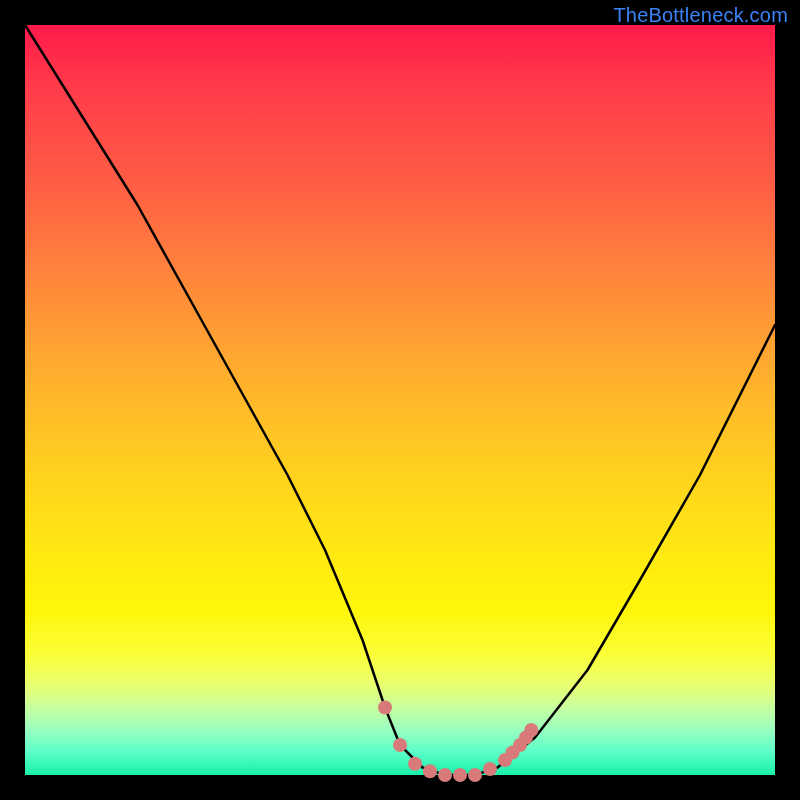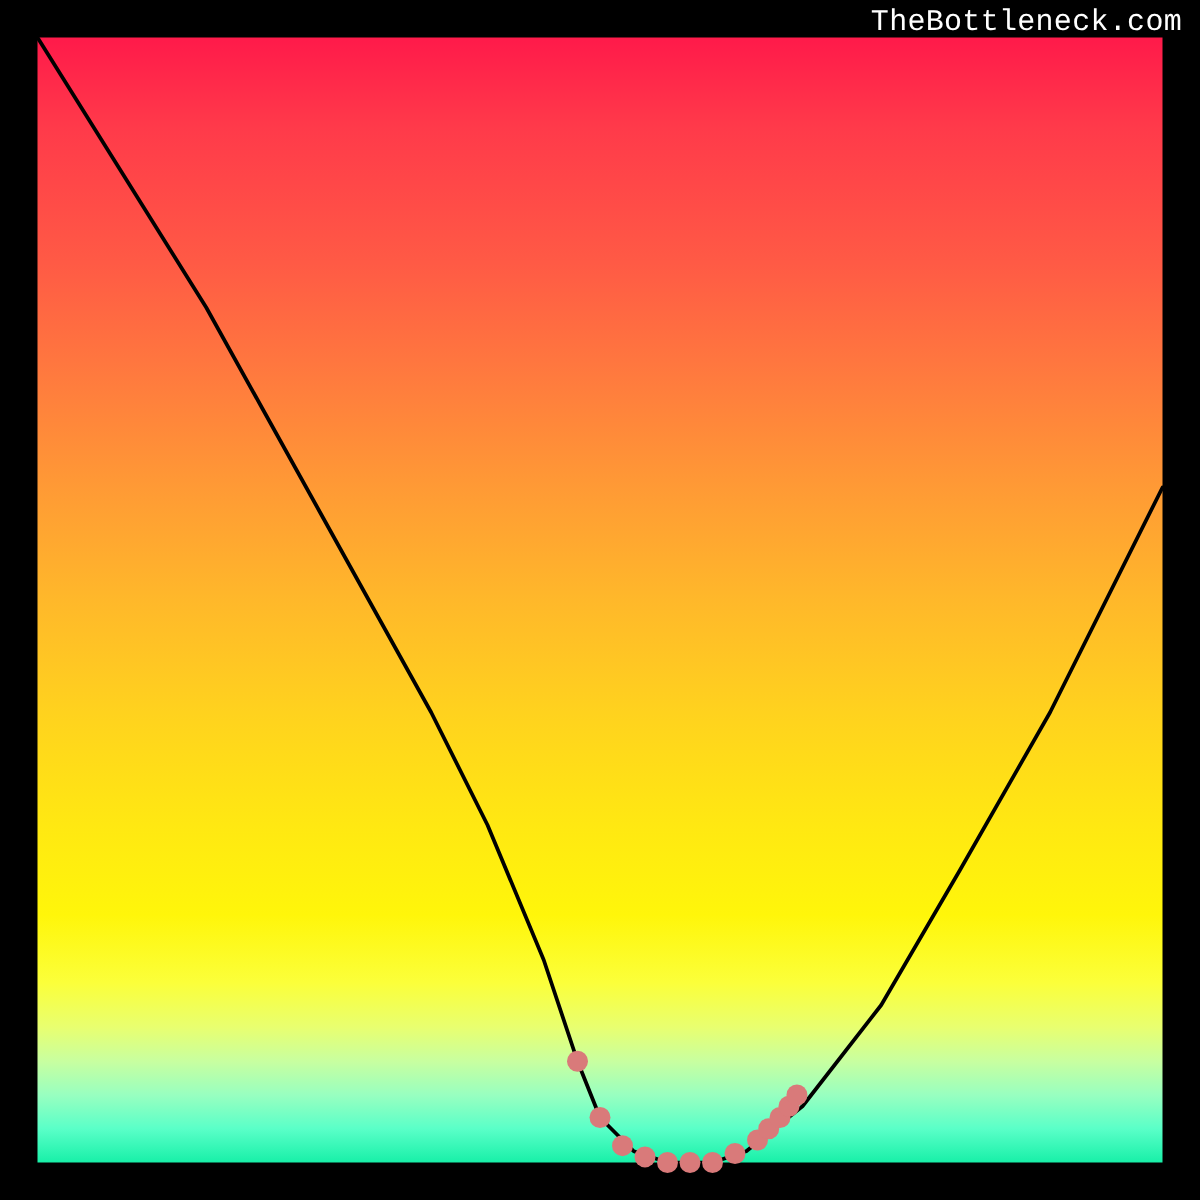--- a/index.html
+++ b/index.html
@@ -32,26 +32,25 @@
       #c8ffa0 91%,
       #98ffc0 94%,
       #5affc8 97%,
       #18f0a8 100%
     );
   }
   .watermark {
     position: absolute;
     top: 4px;
     right: 12px;
-    color: #ffffff;
+    color: #3b82f6;
     font-size: 20px;
     font-weight: 500;
     letter-spacing: 0.2px;
     z-index: 10;
-    font-family: Liberation Mono, monospace;
   }
   svg.curve {
     position: absolute;
     left: 0;
     top: 0;
     width: 800px;
     height: 800px;
     pointer-events: none;
   }
 </style>

